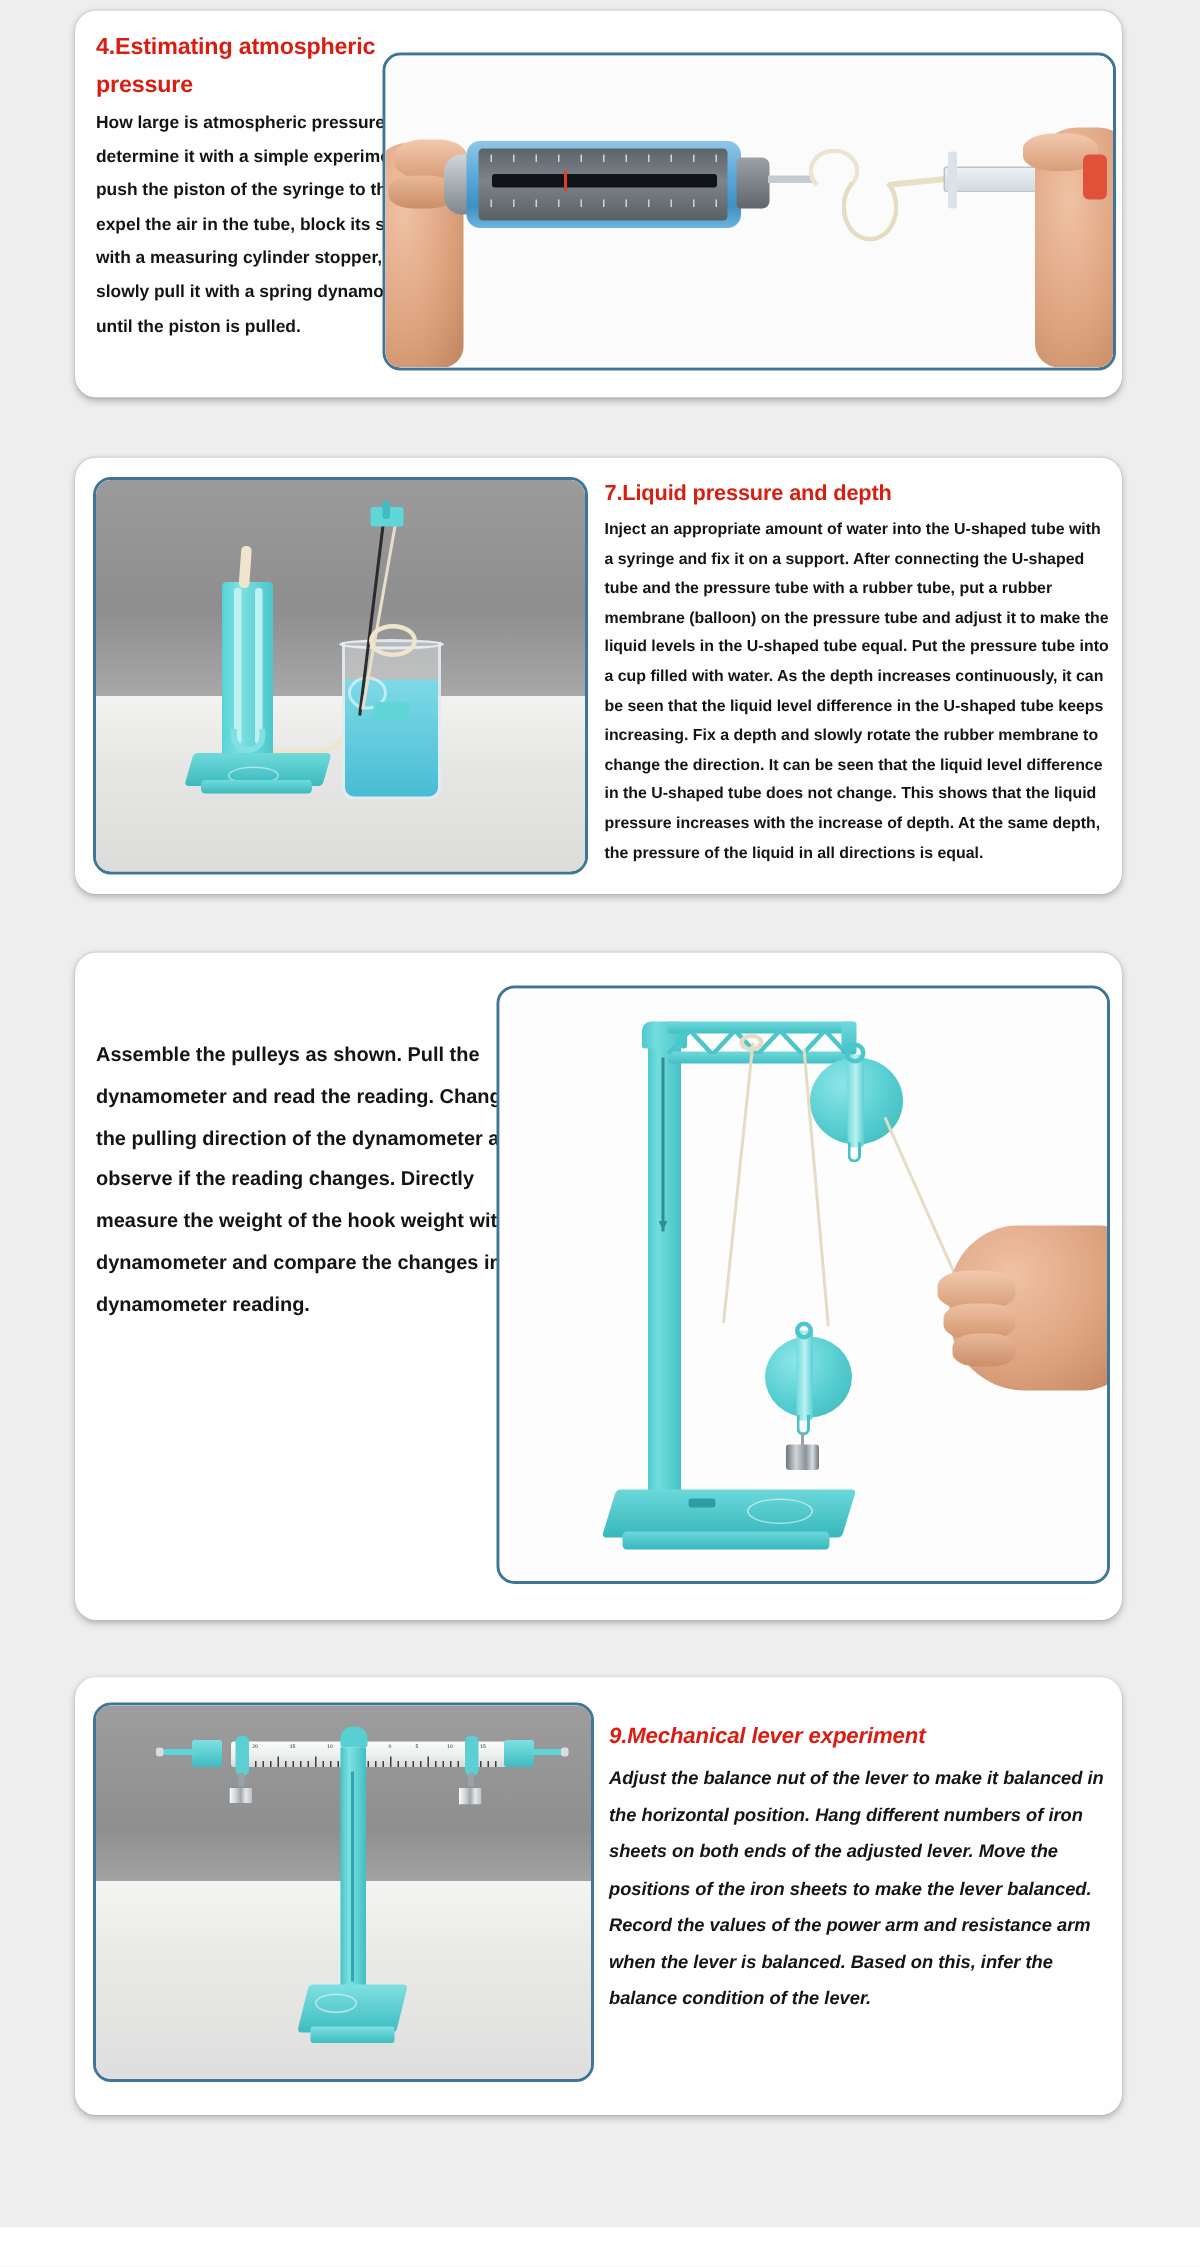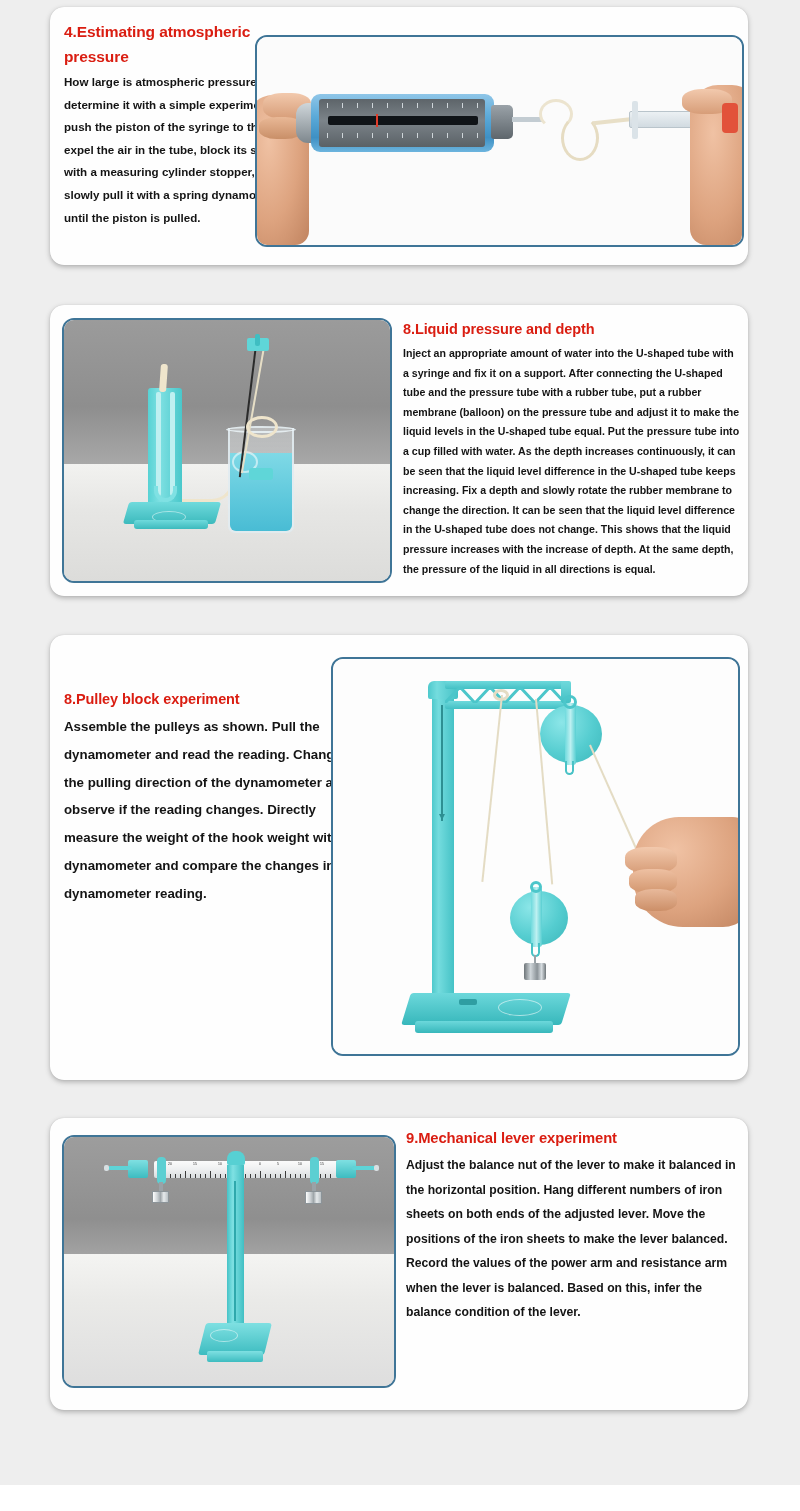--- a/index.html
+++ b/index.html
@@ -304,29 +304,28 @@
         <div class="rod" style="left:191px; top:25px; width:2px; height:133px; transform:rotate(7deg); transform-origin:top;"></div>
         <div style="position:absolute; left:199px; top:27px; width:2px; height:128px; background:#e6dec6; transform:rotate(10deg); transform-origin:top;"></div>
         <div class="teal" style="position:absolute; left:183px; top:18px; width:22px; height:13px; border-radius:2px;"></div>
         <div class="teal-d" style="position:absolute; left:191px; top:14px; width:5px; height:12px; border-radius:2px;"></div>
         <div class="teal" style="position:absolute; left:185px; top:148px; width:24px; height:12px; border-radius:3px;"></div>
         <div class="rubber" style="left:182px; top:96px; width:32px; height:22px; border-color:#efe5cc;"></div>
       </div>
     </div>
 
     <div class="txt-col" style="left:353px; top:13px; width:338px;">
-      <div class="head" style="font-size:14.5px; line-height:23px;">8.Liquid pressure and depth</div>
+      <div class="head" style="font-size:14.5px; line-height:23px;">7.Liquid pressure and depth</div>
       <div class="body" style="font-size:10.6px; line-height:19.6px; margin-top:3px;">Inject an appropriate amount of water into the U-shaped tube with a syringe and fix it on a support. After connecting the U-shaped tube and the pressure tube with a rubber tube, put a rubber membrane (balloon) on the pressure tube and adjust it to make the liquid levels in the U-shaped tube equal. Put the pressure tube into a cup filled with water. As the depth increases continuously, it can be seen that the liquid level difference in the U-shaped tube keeps increasing. Fix a depth and slowly rotate the rubber membrane to change the direction. It can be seen that the liquid level difference in the U-shaped tube does not change. This shows that the liquid pressure increases with the increase of depth. At the same depth, the pressure of the liquid in all directions is equal.</div>
     </div>
   </div>
 
   <div class="card" id="card3" style="top:635px; height:445px;">
 
     <div class="txt-col" style="left:14px; top:52px; width:300px;">
-      <div class="head" style="font-size:14.5px; line-height:24px;">8.Pulley block experiment</div>
       <div class="body" style="font-size:13.3px; line-height:27.8px; margin-top:2px;">Assemble the pulleys as shown. Pull the dynamometer and read the reading. Change the pulling direction of the dynamometer and observe if the reading changes. Directly measure the weight of the hook weight with the dynamometer and compare the changes in the dynamometer reading.</div>
     </div>
 
     <div class="photo" id="ph3" style="left:281px; top:22px; width:409px; height:399px;">
       <div class="inner">
 
         <div class="post" style="left:99px; top:32px; width:22px; height:307px;"></div>
         <div style="position:absolute; left:108px; top:46px; width:2px; height:116px; background:#2d8f92;"></div>
         <div style="position:absolute; left:106px; top:155px; width:6px; height:6px; background:#2d8f92; clip-path:polygon(50% 100%,0 0,100% 0);"></div>
         <div class="post" style="left:95px; top:22px; width:30px; height:18px; border-radius:6px 6px 2px 2px;"></div>
@@ -447,19 +446,19 @@
 
         <div style="position:absolute; left:163px; top:14px; width:18px; height:14px; background:#57d0d3; border-radius:8px 8px 2px 2px;"></div>
         <div class="pillar" style="left:163px; top:28px; width:17px; height:160px;"></div>
         <div style="position:absolute; left:170px; top:44px; width:2px; height:140px; background:#2fa8ac;"></div>
         <div class="clamp" style="left:138px; top:186px; width:66px; height:32px; transform:skewX(-14deg); border-radius:3px;"></div>
         <div style="position:absolute; left:146px; top:192px; width:28px; height:13px; border:1px solid rgba(255,255,255,.5); border-radius:50%;"></div>
         <div class="clamp" style="left:143px; top:214px; width:56px; height:11px; border-radius:2px;"></div>
       </div>
     </div>
 
-    <div class="txt-col" style="left:356px; top:8px; width:336px;">
+    <div class="txt-col" style="left:356px; top:28px; width:336px;font-style:italic;">
       <div class="head" style="font-size:14.8px; line-height:25px;">9.Mechanical lever experiment</div>
       <div class="body" style="font-size:12.2px; line-height:24.5px; margin-top:2px;">Adjust the balance nut of the lever to make it balanced in the horizontal position. Hang different numbers of iron sheets on both ends of the adjusted lever. Move the positions of the iron sheets to make the lever balanced. Record the values of the power arm and resistance arm when the lever is balanced. Based on this, infer the balance condition of the lever.</div>
     </div>
   </div>
 
 </div>
 
 </body></html>

